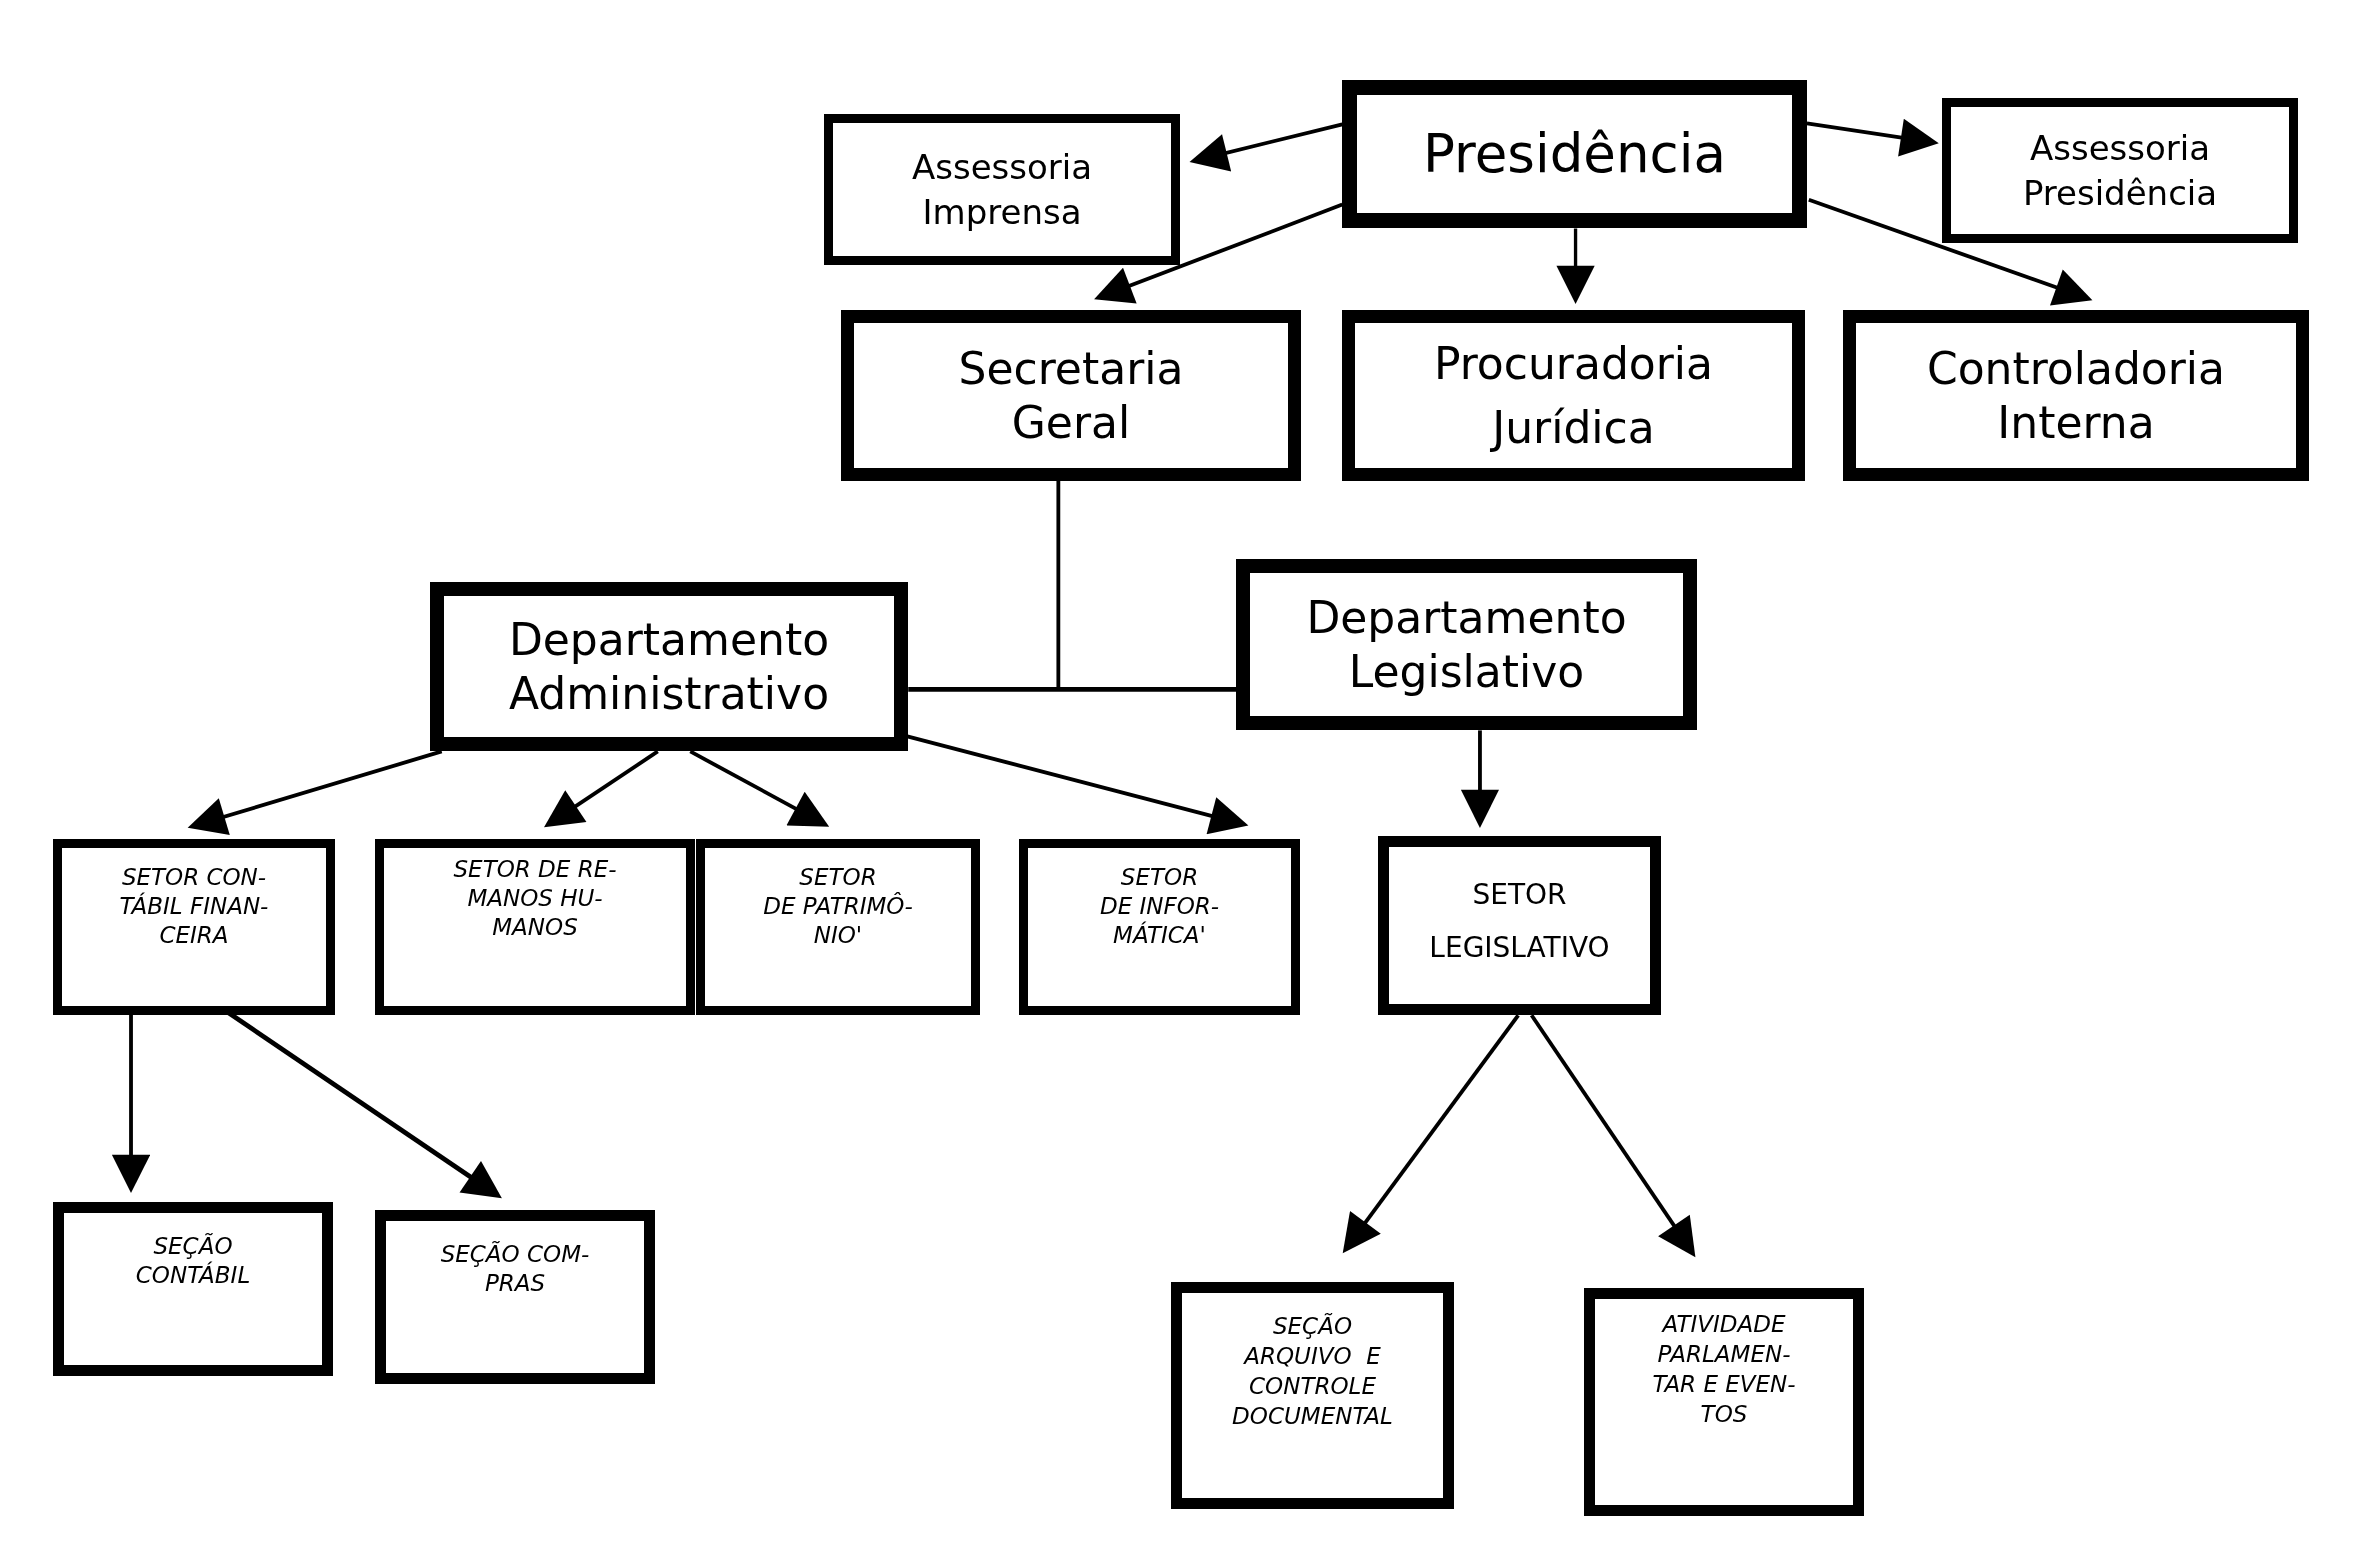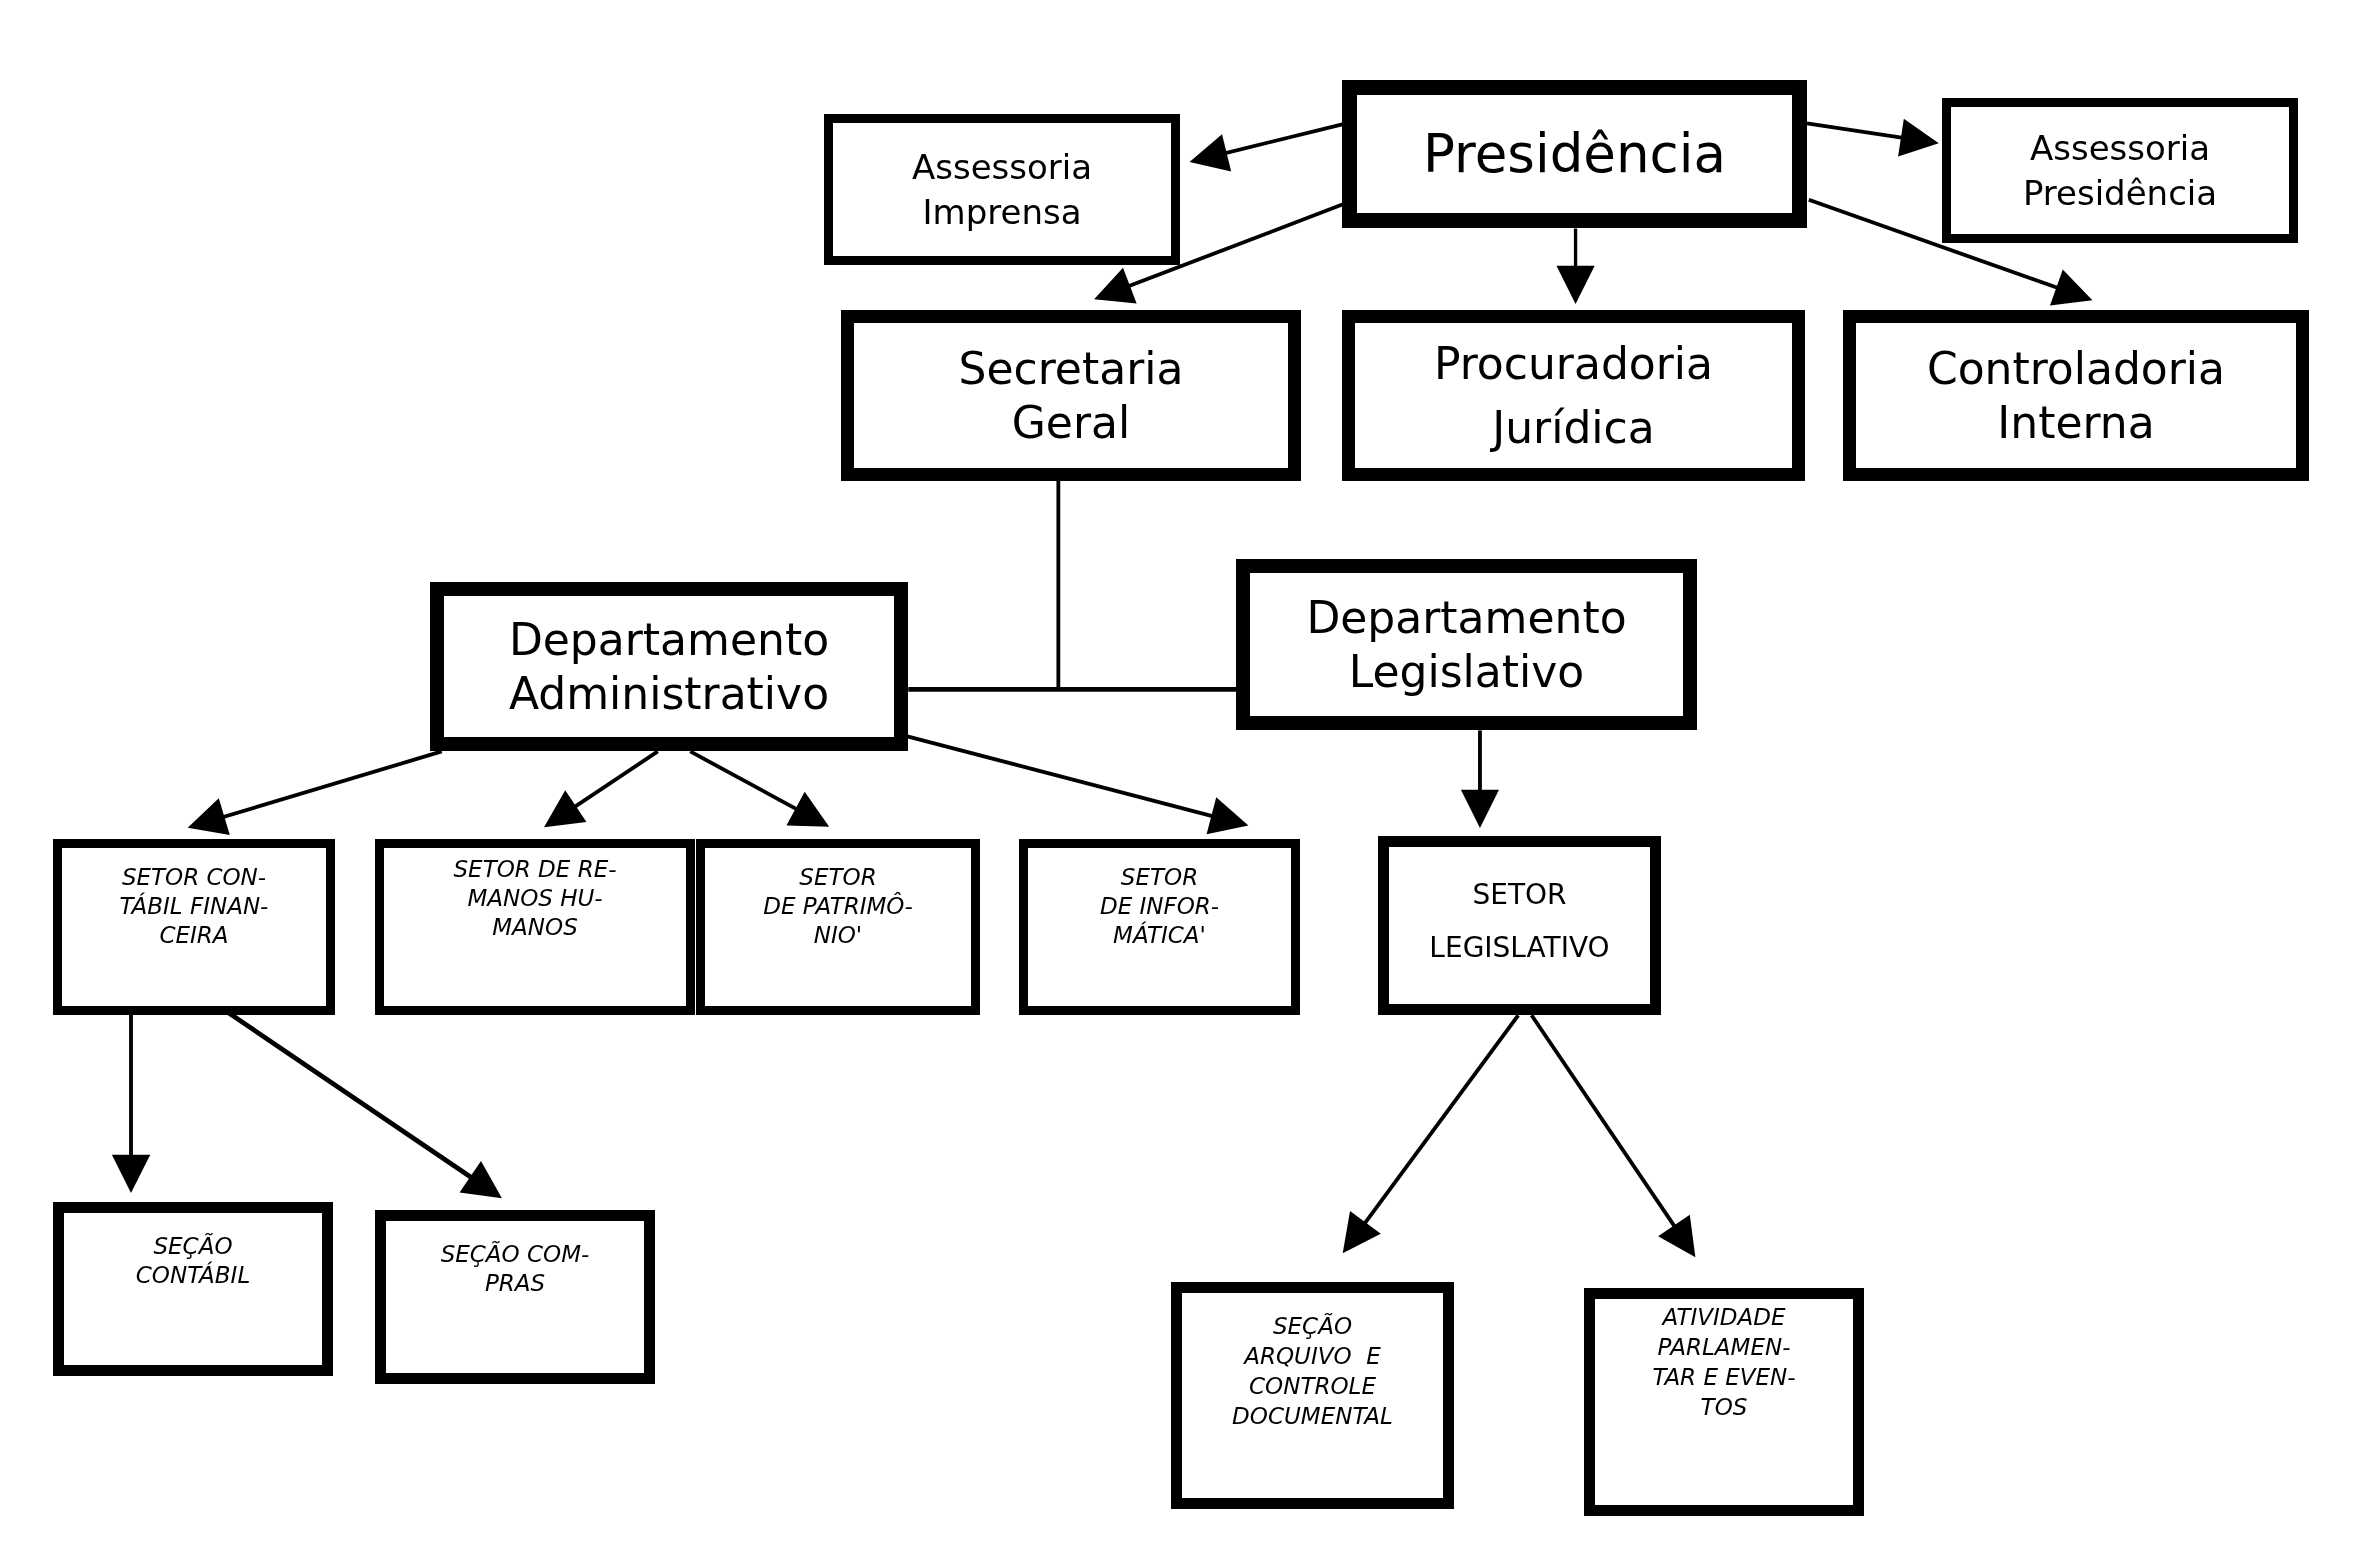--- a/index.html
+++ b/index.html
@@ -148,21 +148,21 @@
     <span class="ln">PRAS</span>
   </div>
 
   <div class="node v-top t-sm" style="left:1171px; top:1282px; width:283px; height:227px; border-width:11.5px; padding-top:19px; line-height:1.3;">
     <span class="ln">SEÇÃO</span>
     <span class="ln">ARQUIVO  E</span>
     <span class="ln">CONTROLE</span>
     <span class="ln">DOCUMENTAL</span>
   </div>
 
-  <div class="node v-top t-sm" style="left:1584px; top:1288px; width:280px; height:228px; border-width:11.5px; padding-top:4px; line-height:1.3;">
+  <div class="node v-top t-sm" style="left:1584px; top:1288px; width:280px; height:228px; border-width:11.5px; padding-top:11px; line-height:1.3;">
     <span class="ln">ATIVIDADE</span>
     <span class="ln">PARLAMEN-</span>
     <span class="ln">TAR E EVEN-</span>
     <span class="ln">TOS</span>
   </div>
 
 </div>
 
 
 </body></html>

